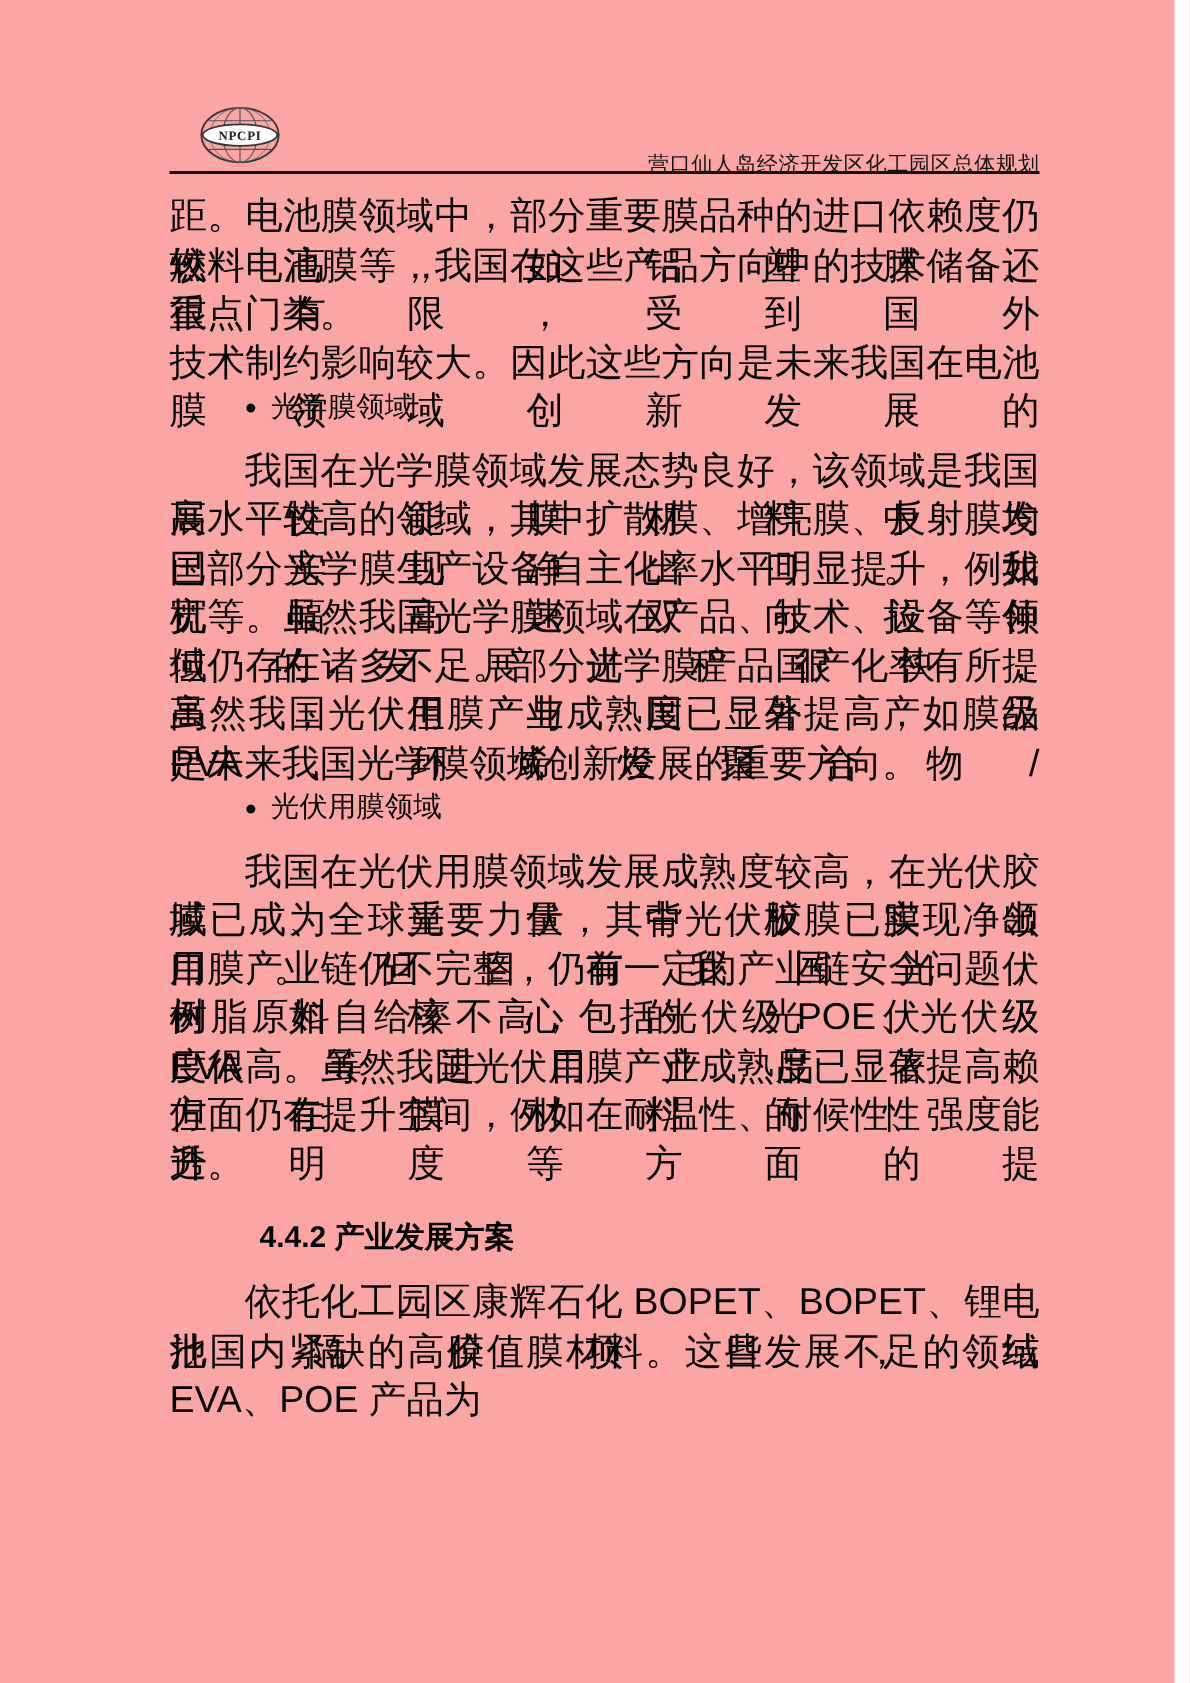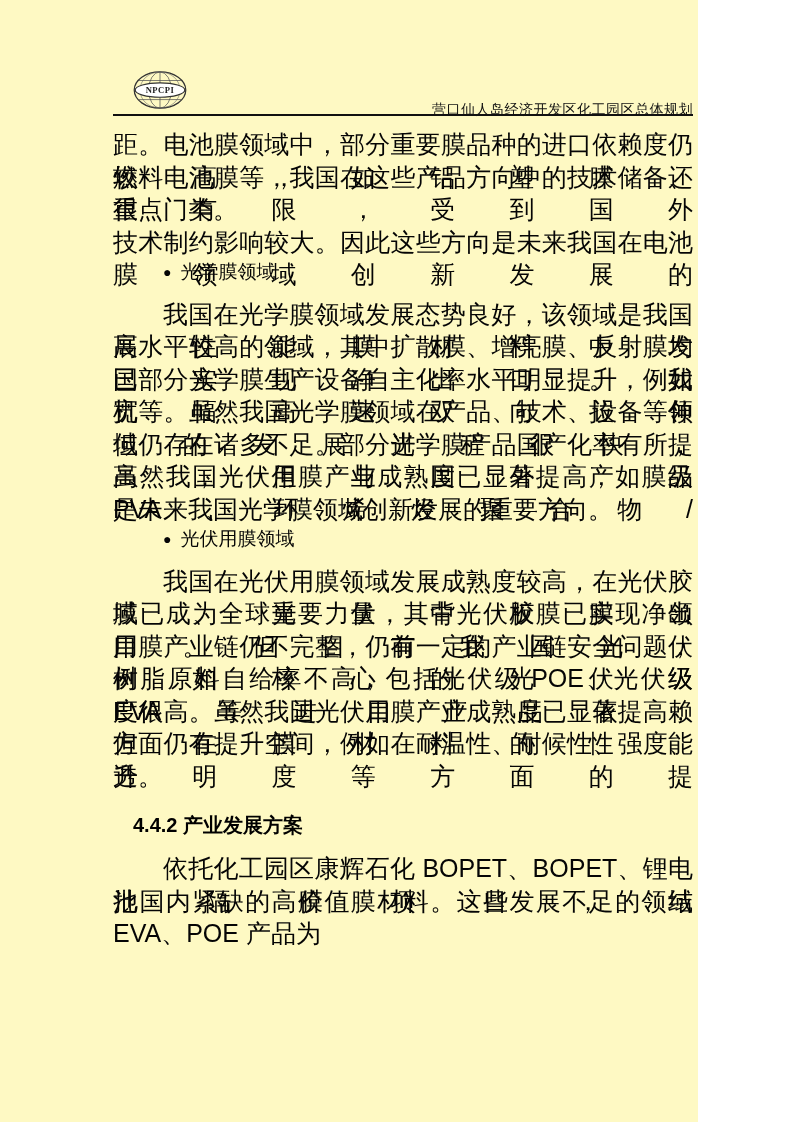--- a/index.html
+++ b/index.html
@@ -2,23 +2,23 @@
 <html><head>
 <meta charset="utf-8">
 <style>
   html, body {
     margin: 0;
     padding: 0;
     background: #ffffff;
   }
   .page {
     position: relative;
-    width: 698px;
+    width: 783px;
     height: 1122px;
-    background: #fef9c3;
+    background: #fca5a5;
     color: #000000;
     font-family: "Liberation Sans", "DejaVu Sans", sans-serif;
     overflow: hidden;
   }
   
   .logo {
     position: absolute;
     left: 131px;
     top: 70px;
     width: 58px;
@@ -73,21 +73,21 @@
   }
   .bullet-marker {
     font-size: 14px;
     margin-right: 9px;
     vertical-align: 1px;
   }
   .heading {
     font-size: 20px;
     font-weight: bold;
     line-height: 24px;
-    margin: 21px 0 15px 20px;
+    margin: 21px 0 15px 60px;
     color: #000;
   }
   
   .footer {
     position: absolute;
     left: 113px;
     top: 1027px;
     width: 580px;
     text-align: center;
     font-family: "Liberation Serif", "DejaVu Serif", serif;

